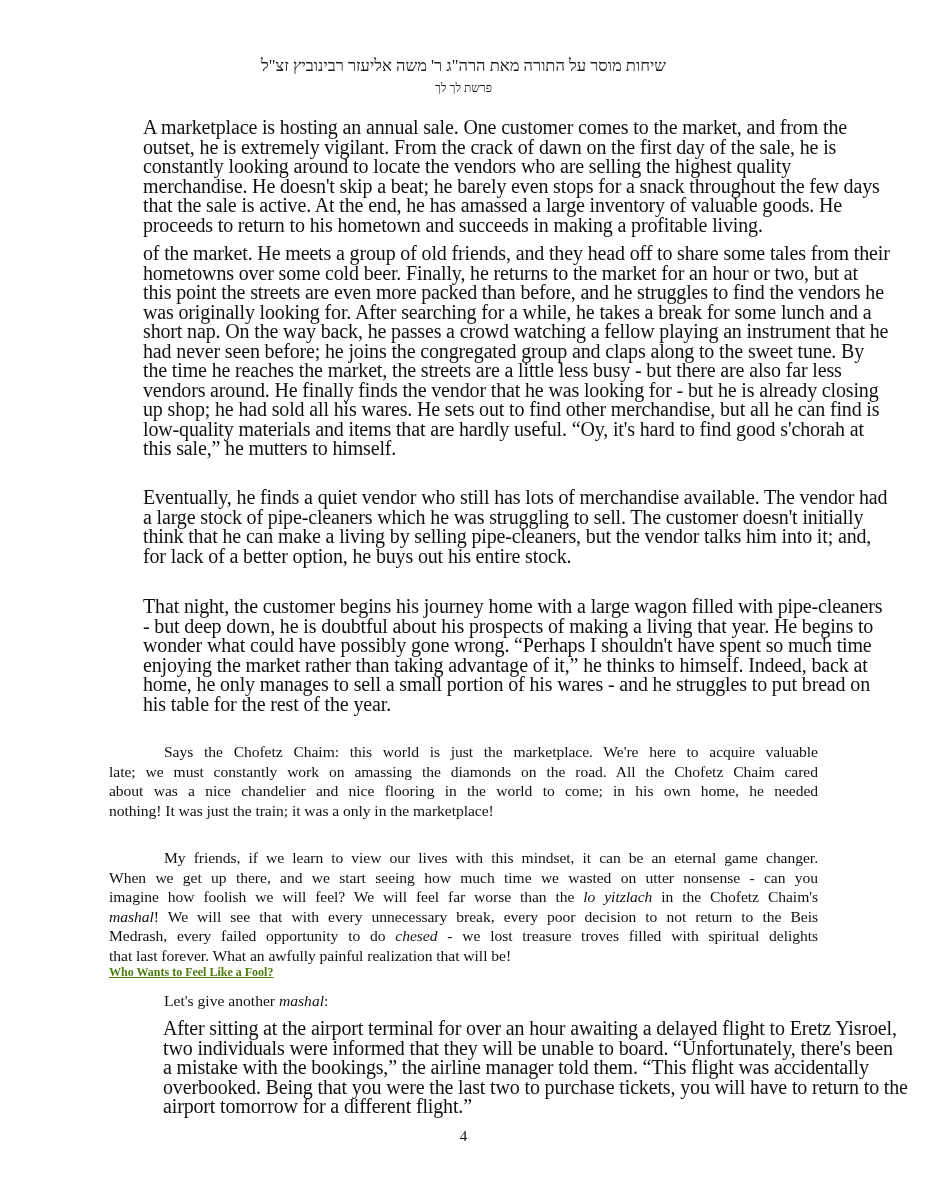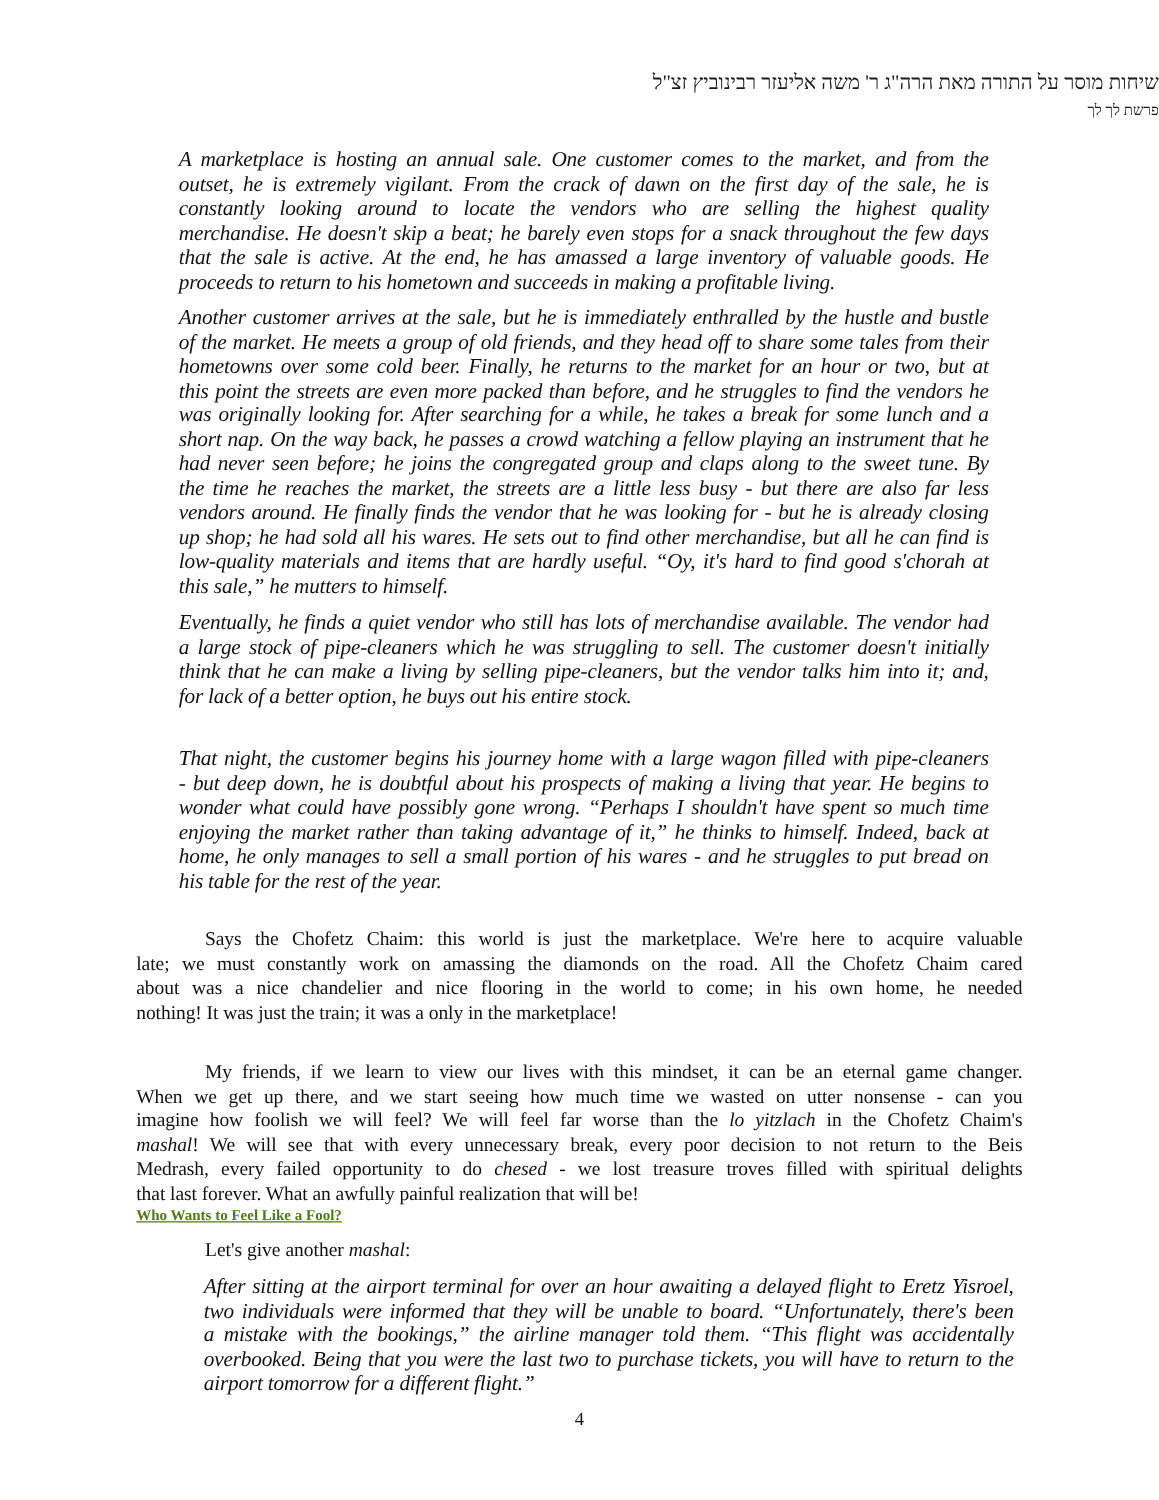--- a/index.html
+++ b/index.html
@@ -19,41 +19,41 @@
       position: absolute;
       left: 0; top: 0;
       width: 927px;
       height: 1200px;
     }
     .header {
       position: absolute;
       top: 55px;
       left: 0;
       width: 927px;
+      text-align: center;
       direction: rtl;
       font-family: "Liberation Serif", "DejaVu Serif", serif;
       color: #1a1a1a;
     }
     .header .line1 {
       font-size: 16.5px;
       line-height: 22px;
     }
     .header .line2 {
       font-size: 12px;
       line-height: 22px;
       font-weight: normal;
     }
     .block {
       position: absolute;
     }
     .italic-block {
       left: 143px;
       width: 648px;
-      font-style: italic;
-      font-size: 17px;
+      font-size: 20px;
       line-height: 19.5px;
       font-family: "Liberation Serif", "DejaVu Serif", serif;
       text-align: justify;
       letter-spacing: -0.15px;
     }
     .body-block {
       left: 109px;
       width: 709px;
       font-size: 15.6px;
       line-height: 19.5px;
@@ -116,21 +116,20 @@
   <div class="block italic-block" style="top:118px;">
     <span class="ln">A marketplace is hosting an annual sale. One customer comes to the market, and from the</span>
     <span class="ln">outset, he is extremely vigilant. From the crack of dawn on the first day of the sale, he is</span>
     <span class="ln">constantly looking around to locate the vendors who are selling the highest quality</span>
     <span class="ln">merchandise. He doesn't skip a beat; he barely even stops for a snack throughout the few days</span>
     <span class="ln">that the sale is active. At the end, he has amassed a large inventory of valuable goods. He</span>
     <span class="ln last">proceeds to return to his hometown and succeeds in making a profitable living.</span>
   </div>
 
   <div class="block italic-block" style="top:244px;">
-    <span class="ln">Another customer arrives at the sale, but he is immediately enthralled by the hustle and bustle</span>
     <span class="ln">of the market. He meets a group of old friends, and they head off to share some tales from their</span>
     <span class="ln">hometowns over some cold beer. Finally, he returns to the market for an hour or two, but at</span>
     <span class="ln">this point the streets are even more packed than before, and he struggles to find the vendors he</span>
     <span class="ln">was originally looking for. After searching for a while, he takes a break for some lunch and a</span>
     <span class="ln">short nap. On the way back, he passes a crowd watching a fellow playing an instrument that he</span>
     <span class="ln">had never seen before; he joins the congregated group and claps along to the sweet tune. By</span>
     <span class="ln">the time he reaches the market, the streets are a little less busy - but there are also far less</span>
     <span class="ln">vendors around. He finally finds the vendor that he was looking for - but he is already closing</span>
     <span class="ln">up shop; he had sold all his wares. He sets out to find other merchandise, but all he can find is</span>
     <span class="ln">low-quality materials and items that are hardly useful. “Oy, it's hard to find good s'chorah at</span>

